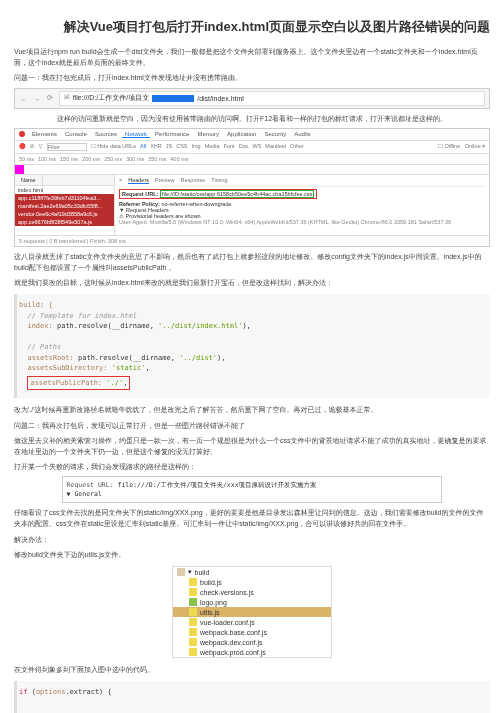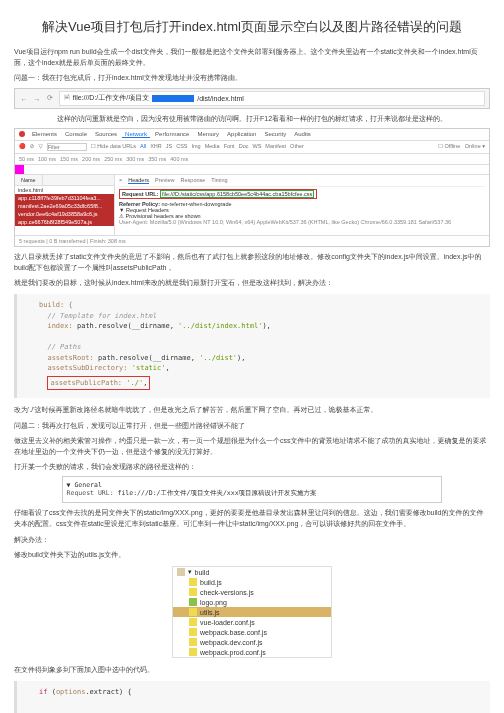--- a/index.html
+++ b/index.html
@@ -1,18 +1,18 @@
 <!DOCTYPE html>
 <html><head>
 <meta charset="utf-8">
 <style>
   * { margin: 0; padding: 0; box-sizing: border-box; }
   body { font-family: "Microsoft YaHei", sans-serif; font-size: 8px; color: #333; background: #fff; width: 504px; }
   .container { padding: 10px 14px; }
-  h1 { font-size: 13px; font-weight: normal; text-align: center; margin: 8px 0 10px; }
+  h1 { font-size: 13px; font-weight: bold; text-align: right; margin: 8px 0 10px; }
   p { font-size: 7px; line-height: 1.6; margin: 4px 0; color: #444; }
   .browser-bar { border: 1px solid #ccc; background: #f5f5f5; display: flex; align-items: center; padding: 2px 4px; font-size: 7px; gap: 4px; margin: 4px 0; }
   .nav-icons { display: flex; gap: 3px; }
   .nav-icon { width: 10px; height: 10px; color: #888; display: flex; align-items: center; justify-content: center; }
   .url-bar { flex: 1; display: flex; align-items: center; gap: 3px; background: #fff; border: 1px solid #ddd; padding: 1px 4px; }
   .file-icon { color: #555; }
   .url-blue { background: #1a73e8; color: #fff; padding: 0 20px; }
   .devtools { border: 1px solid #ccc; margin: 4px 0; font-size: 6px; }
   .dt-menu { display: flex; gap: 2px; padding: 2px 4px; border-bottom: 1px solid #ddd; color: #555; align-items: center; }
   .dt-menu span { padding: 0 3px; }
@@ -25,21 +25,21 @@
   .dt-body { display: flex; height: 60px; }
   .dt-list { width: 100px; border-right: 1px solid #ddd; font-size: 5.5px; }
   .dt-item { padding: 1px 3px; white-space: nowrap; overflow: hidden; }
   .dt-item.html { color: #333; }
   .dt-item.err { background: #b92d2d; color: #fff; }
   .dt-panel { flex: 1; padding: 2px 4px; font-size: 5.5px; }
   .dt-tabs { display: flex; gap: 6px; color: #777; border-bottom: 1px solid #eee; padding-bottom: 2px; }
   .dt-tabs .active { color: #333; border-bottom: 1.5px solid #1a73e8; }
   .red-box { border: 1.5px solid #d33; padding: 1px 2px; margin: 2px 0; display: inline-block; }
   .green-box { border: 1.5px solid #3a3; padding: 0 1px; }
-  .code-block { background: #f7f7f7; border-left: 3px solid #ddd; padding: 6px 22px; margin: 6px 0; font-family: Consolas, monospace; font-size: 7px; line-height: 1.5; white-space: pre; color: #333; }
+  .code-block { background: #f7f7f7; border-left: 3px solid #ddd; padding: 6px 2px; margin: 6px 0; font-family: Consolas, monospace; font-size: 7px; line-height: 1.5; white-space: pre; color: #333; }
   .kw { color: #c7254e; }
   .str { color: #690; }
   .com { color: #999; font-style: italic; }
   .prop { color: #a67f59; }
   .info-block { border: 1px solid #ccc; padding: 4px; margin: 4px auto; width: 80%; font-size: 6.5px; font-family: Consolas, monospace; }
   .info-block .label { color: #555; }
   .file-tree { background: #fff; border: 1px solid #ddd; width: 160px; margin: 6px auto; font-size: 7px; }
   .tree-item { display: flex; align-items: center; gap: 3px; padding: 1px 4px; }
   .tree-item.hl { background: #d9b366; }
   .tree-icon { width: 8px; height: 8px; display: inline-block; }
@@ -159,22 +159,22 @@
   <span><span class="prop">assetsRoot:</span> path.resolve(__dirname, <span class="str">'../dist'</span>),</span>
   <span><span class="prop">assetsSubDirectory:</span> <span class="str">'static'</span>,</span>
   <span class="red-box"><span class="prop">assetsPublicPath:</span> <span class="str">'./'</span>,</span></div>
 
 <p>改为'./'这时候再重新改路径名就暗牛眈眈了，但是改完之后了解苦苦，然后重下网了空白。再对已过，诡极基本正常。</p>
 <p>问题二：我再次打包后，发现可以正常打开，但是一些图片路径错误不能了</p>
 <p>做这里去义补的相关索管习操作，约蛋只是一款一次，有一页一个规想很是为什么一个css文件中的背景地址请求不能了成功的真实地址，更确复是的要求在地址里边的一个文件夹下仍一边，但是这个修复的没无打算好。</p>
 <p>打开某一个失败的请求，我们会发现路求的路径是这样的：</p>
 
 <div class="info-block">
+  <div><span class="label">Request URL:</span> <span>file:///D:/工作文件/项目文件夹/xxx项目原稿设计开发实施方案</span></div>
   <div>▼ General</div>
-  <div><span class="label">Request URL:</span> <span>file:///D:/工作文件/项目文件夹/xxx项目原稿设计开发实施方案</span></div>
 </div>
 
 <p>仔细看设了css文件去找的是同文件夹下的static/img/XXX.png，更好的要要是他基目录发出森林里让问到的信息。这边，我们需要修改build的文件的文件夹本的配置。css文件在static里设是汇率到static基座。可汇率到一件让中static/img/XXX.png，合可以讲该修好共的回在文件手。</p>
 <p>解决办法：</p>
 <p>修改build文件夹下边的utils.js文件。</p>
 
 <div class="file-tree">
   <div class="tree-item"><span class="tree-icon folder-icon"></span>▾ <span>build</span></div>
   <div class="tree-item" style="padding-left:16px">
         <span class="tree-icon js-icon"></span>

